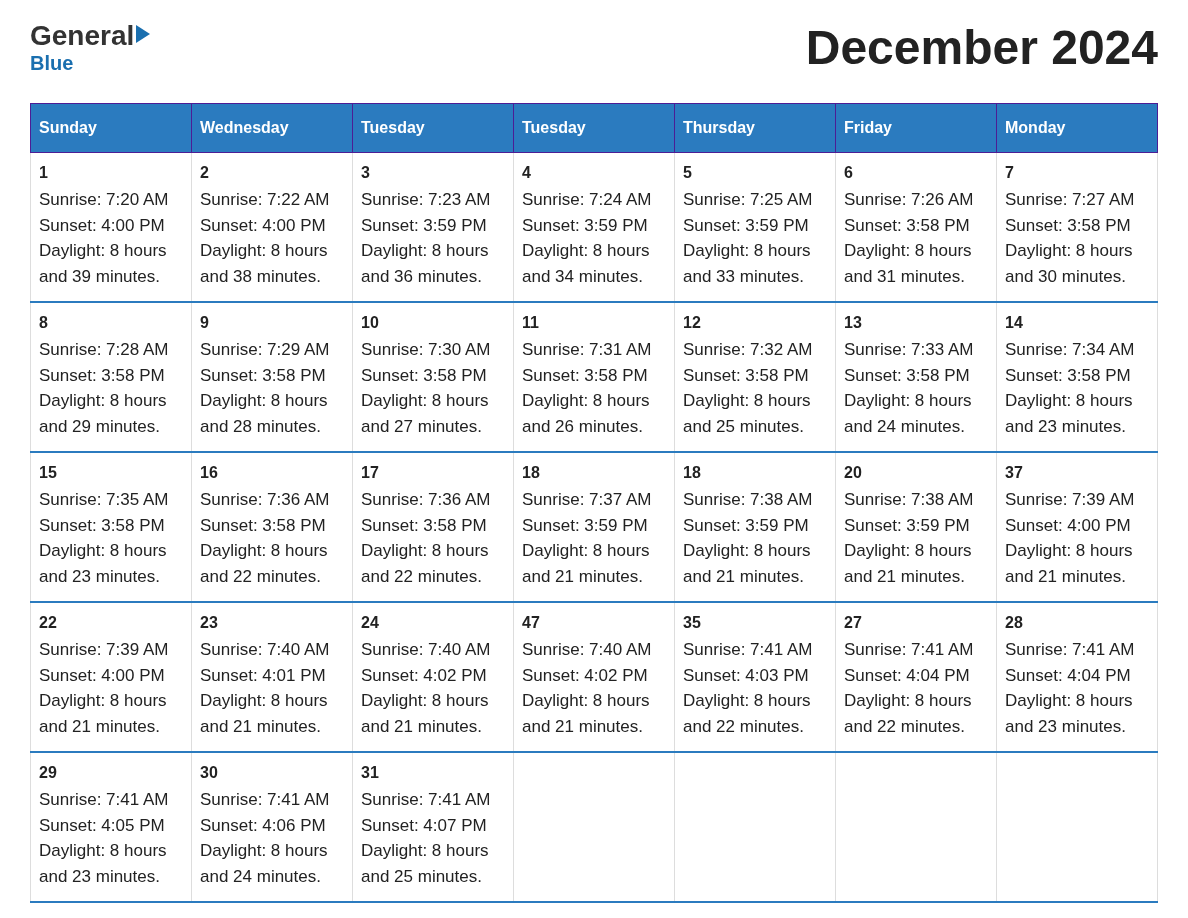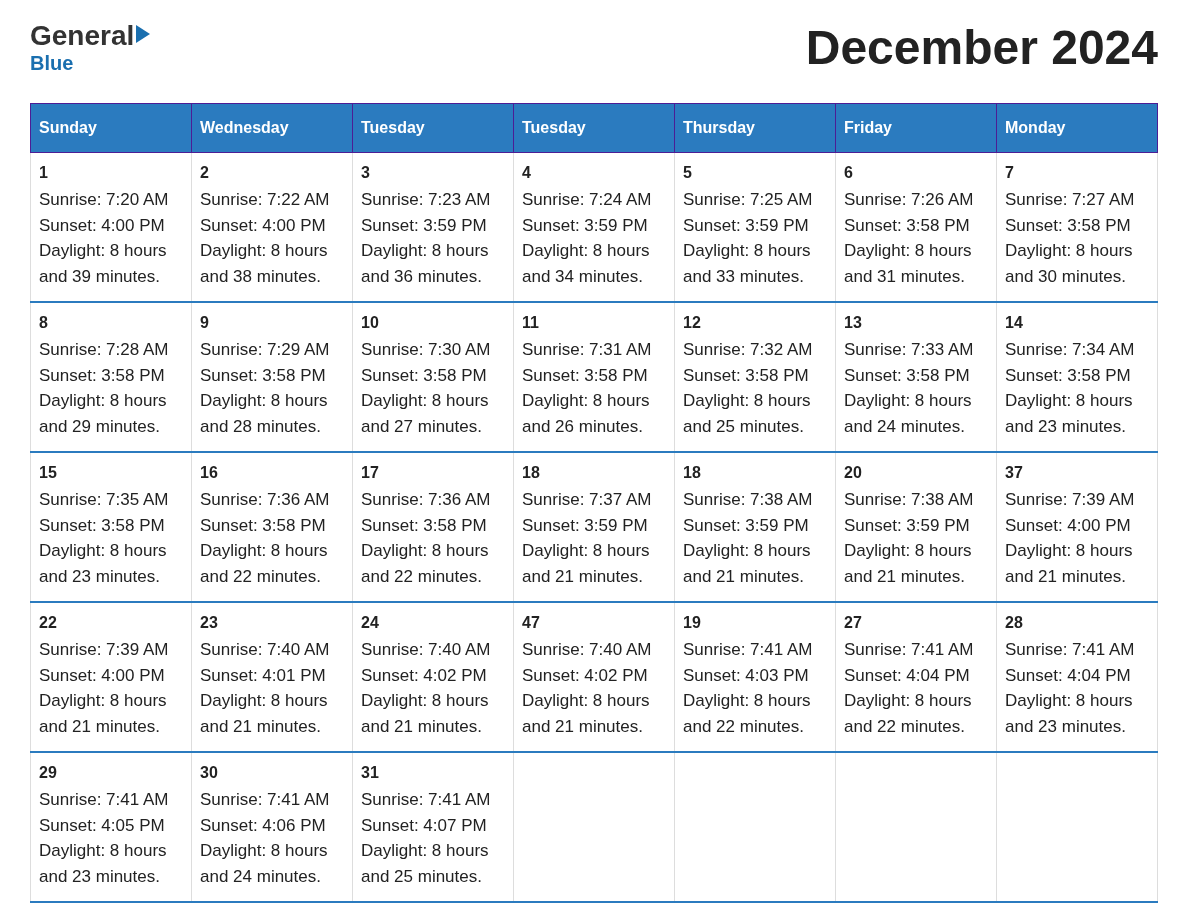--- a/index.html
+++ b/index.html
@@ -148,21 +148,21 @@
         <td><span class="day-number">18</span><span class="day-info">Sunrise: 7:37 AM<br>Sunset: 3:59 PM<br>Daylight: 8 hours<br>and 21 minutes.</span></td>
         <td><span class="day-number">18</span><span class="day-info">Sunrise: 7:38 AM<br>Sunset: 3:59 PM<br>Daylight: 8 hours<br>and 21 minutes.</span></td>
         <td><span class="day-number">20</span><span class="day-info">Sunrise: 7:38 AM<br>Sunset: 3:59 PM<br>Daylight: 8 hours<br>and 21 minutes.</span></td>
         <td><span class="day-number">37</span><span class="day-info">Sunrise: 7:39 AM<br>Sunset: 4:00 PM<br>Daylight: 8 hours<br>and 21 minutes.</span></td>
       </tr>
       <tr>
         <td><span class="day-number">22</span><span class="day-info">Sunrise: 7:39 AM<br>Sunset: 4:00 PM<br>Daylight: 8 hours<br>and 21 minutes.</span></td>
         <td><span class="day-number">23</span><span class="day-info">Sunrise: 7:40 AM<br>Sunset: 4:01 PM<br>Daylight: 8 hours<br>and 21 minutes.</span></td>
         <td><span class="day-number">24</span><span class="day-info">Sunrise: 7:40 AM<br>Sunset: 4:02 PM<br>Daylight: 8 hours<br>and 21 minutes.</span></td>
         <td><span class="day-number">47</span><span class="day-info">Sunrise: 7:40 AM<br>Sunset: 4:02 PM<br>Daylight: 8 hours<br>and 21 minutes.</span></td>
-        <td><span class="day-number">19</span><span class="day-info">Sunrise: 7:41 AM<br>Sunset: 4:03 PM<br>Daylight: 8 hours<br>and 22 minutes.</span></td>
+        <td><span class="day-number">35</span><span class="day-info">Sunrise: 7:41 AM<br>Sunset: 4:03 PM<br>Daylight: 8 hours<br>and 22 minutes.</span></td>
         <td><span class="day-number">27</span><span class="day-info">Sunrise: 7:41 AM<br>Sunset: 4:04 PM<br>Daylight: 8 hours<br>and 22 minutes.</span></td>
         <td><span class="day-number">28</span><span class="day-info">Sunrise: 7:41 AM<br>Sunset: 4:04 PM<br>Daylight: 8 hours<br>and 23 minutes.</span></td>
       </tr>
       <tr>
         <td><span class="day-number">29</span><span class="day-info">Sunrise: 7:41 AM<br>Sunset: 4:05 PM<br>Daylight: 8 hours<br>and 23 minutes.</span></td>
         <td><span class="day-number">30</span><span class="day-info">Sunrise: 7:41 AM<br>Sunset: 4:06 PM<br>Daylight: 8 hours<br>and 24 minutes.</span></td>
         <td><span class="day-number">31</span><span class="day-info">Sunrise: 7:41 AM<br>Sunset: 4:07 PM<br>Daylight: 8 hours<br>and 25 minutes.</span></td>
         <td></td>
         <td></td>
         <td></td>

